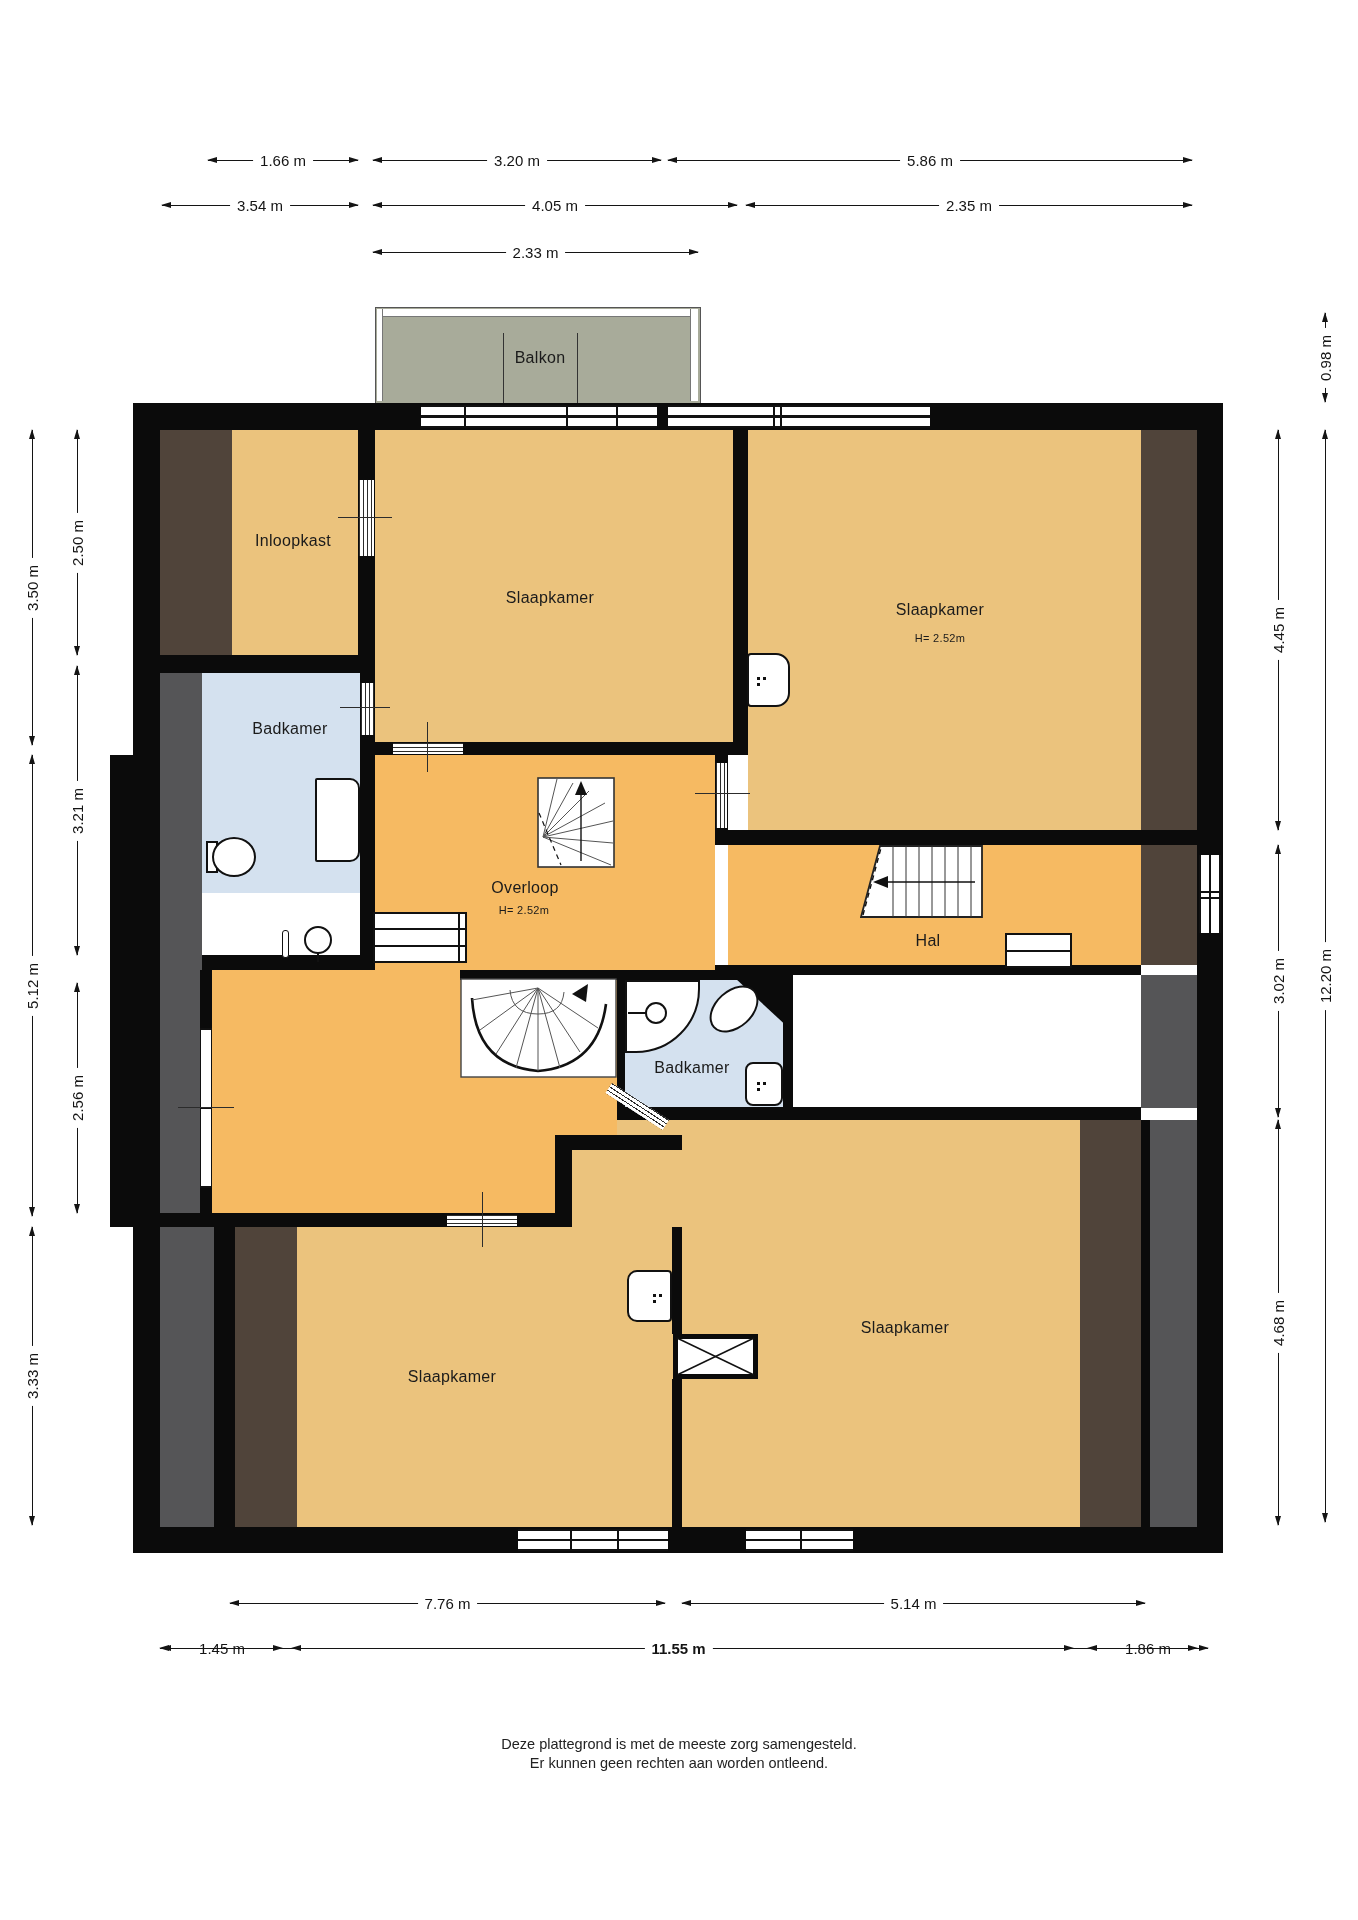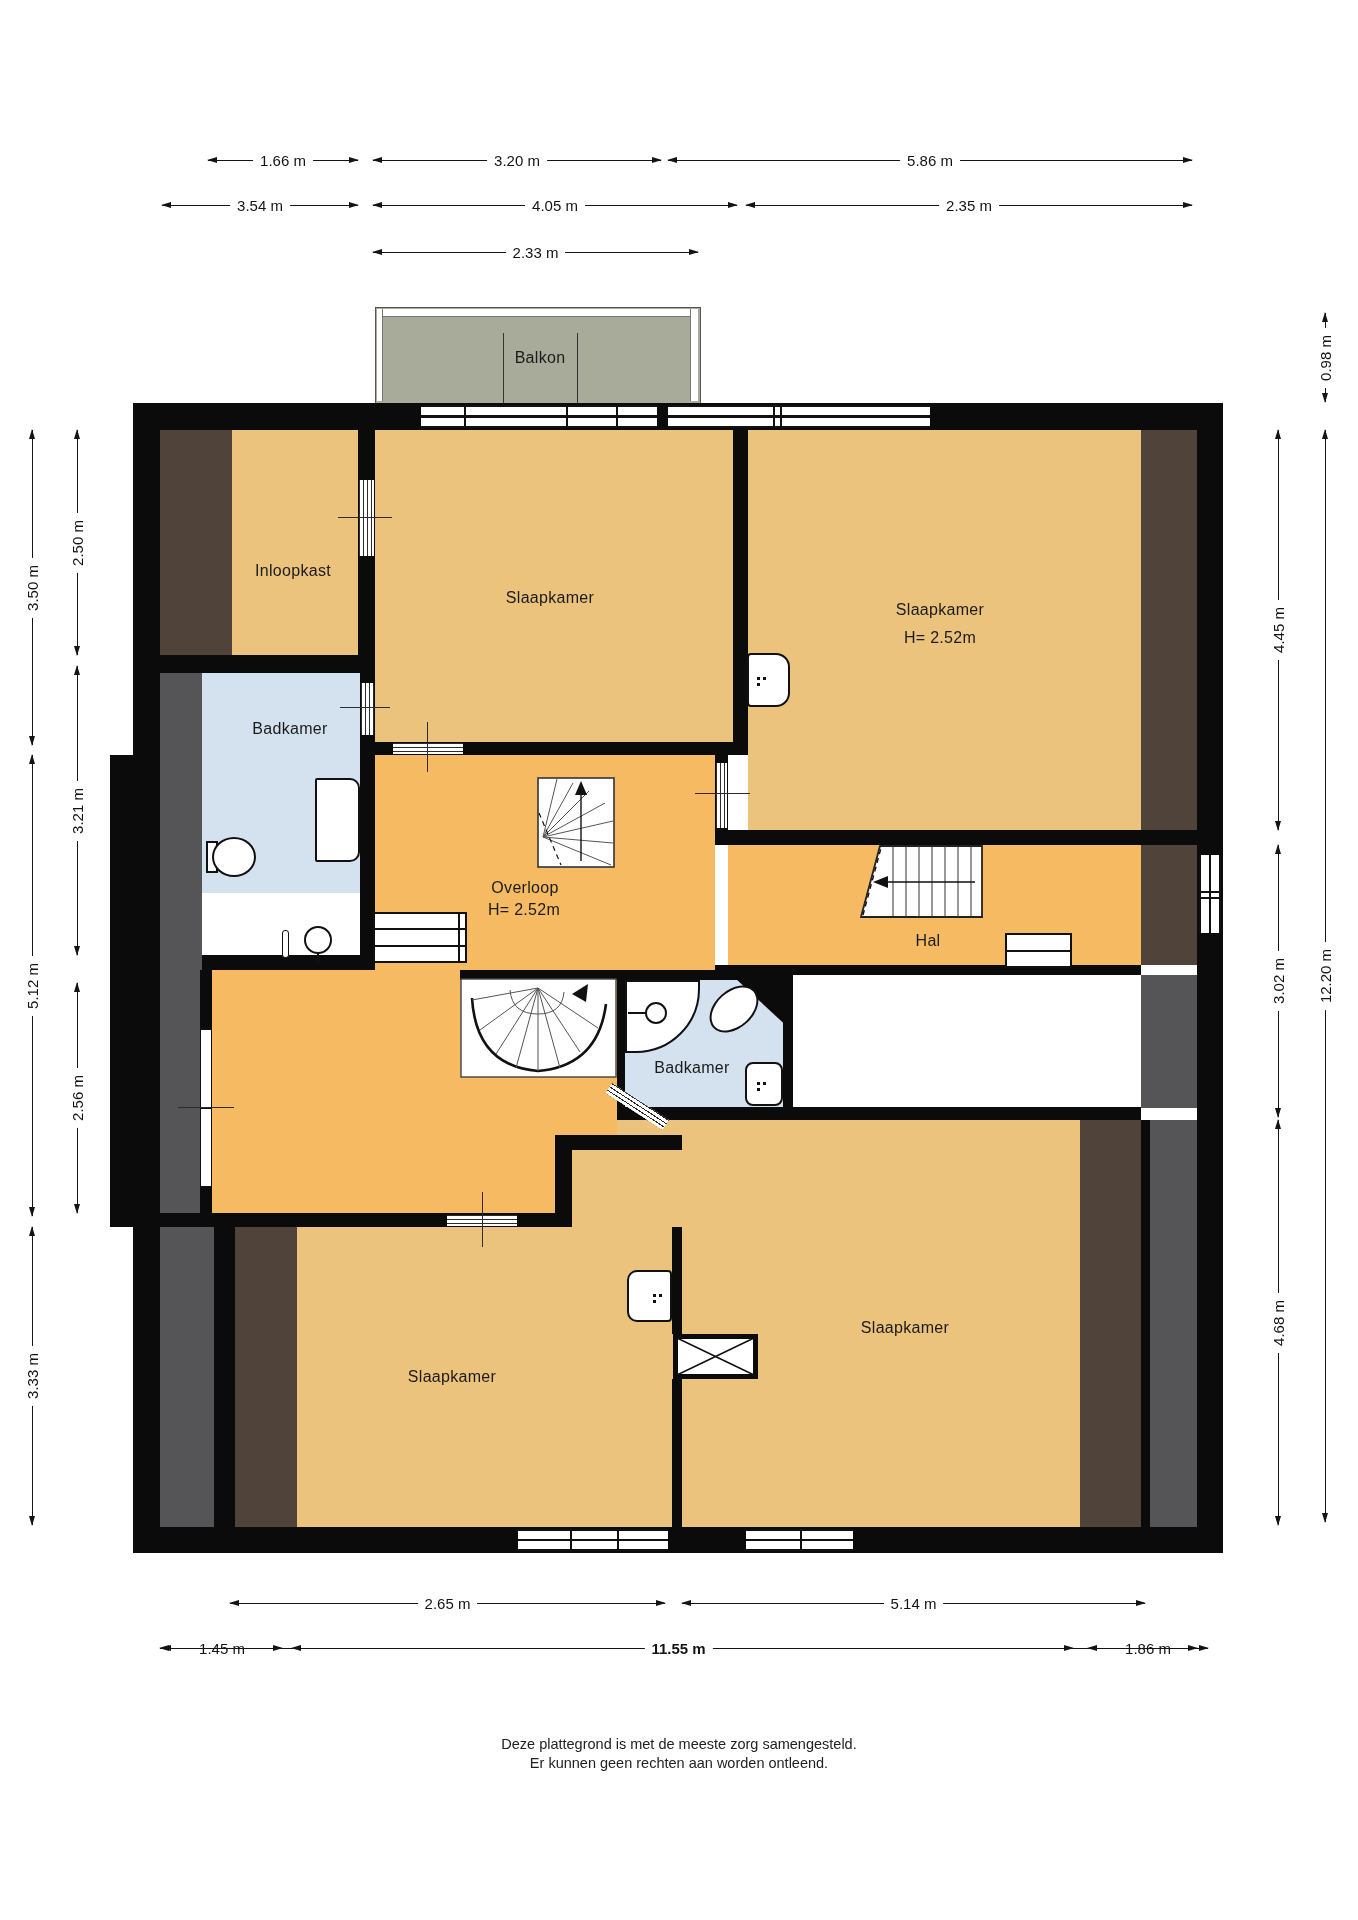--- a/index.html
+++ b/index.html
@@ -2,21 +2,21 @@
 <html><head>
 <meta charset="utf-8">
 <style>
   html,body{margin:0;padding:0;background:#fff;}
   #canvas{position:relative;width:1358px;height:1920px;background:#fff;
           font-family:"Liberation Sans",sans-serif;overflow:hidden;}
   .abs{position:absolute;}
   .w{position:absolute;background:#0b0b0b;}
   .room{position:absolute;}
   .lab{position:absolute;transform:translate(-50%,-50%);font-size:16px;color:#1b1b1b;white-space:nowrap;letter-spacing:.3px;}
-  .sub{font-size:16px;}
+  .sub{font-size:11px;}
   
   .hdim{position:absolute;height:0;border-top:1px solid #141414;}
   .hdim::before{content:"";position:absolute;left:-1px;top:-4px;border-style:solid;
     border-width:3.5px 10px 3.5px 0;border-color:transparent #141414 transparent transparent;}
   .hdim::after{content:"";position:absolute;right:-1px;top:-4px;border-style:solid;
     border-width:3.5px 0 3.5px 10px;border-color:transparent transparent transparent #141414;}
   .hdim span{position:absolute;left:50%;top:0;transform:translate(-50%,-54%);background:#fff;
     padding:0 7px;font-size:15px;color:#141414;white-space:nowrap;}
   .vdim{position:absolute;width:0;border-left:1px solid #141414;}
   .vdim::before{content:"";position:absolute;top:-1px;left:-4px;border-style:solid;
@@ -226,21 +226,21 @@
     <div class="dots" style="left:24px;top:22px;"></div>
   </div>
 
   <svg class="abs" style="left:673px;top:1334px;" width="85" height="45" viewBox="0 0 85 45">
     <rect x="2.5" y="2.5" width="80" height="40" fill="#fff" stroke="#0b0b0b" stroke-width="5"></rect>
     <line x1="4" y1="4" x2="81" y2="41" stroke="#111" stroke-width="1.5"></line>
     <line x1="81" y1="4" x2="4" y2="41" stroke="#111" stroke-width="1.5"></line>
   </svg>
 
   <div class="lab" style="left:540px;top:358px;">Balkon</div>
-  <div class="lab" style="left:293px;top:541px;margin-top:30px;">Inloopkast</div>
+  <div class="lab" style="left:293px;top:541px;">Inloopkast</div>
   <div class="lab" style="left:550px;top:598px;">Slaapkamer</div>
   <div class="lab" style="left:940px;top:610px;">Slaapkamer</div>
   <div class="lab sub" style="left:940px;top:638px;">H= 2.52m</div>
   <div class="lab" style="left:290px;top:729px;">Badkamer</div>
   <div class="lab" style="left:525px;top:888px;">Overloop</div>
   <div class="lab sub" style="left:524px;top:910px;">H= 2.52m</div>
   <div class="lab" style="left:928px;top:941px;">Hal</div>
   <div class="lab" style="left:692px;top:1068px;">Badkamer</div>
   <div class="lab" style="left:452px;top:1377px;">Slaapkamer</div>
   <div class="lab" style="left:905px;top:1328px;">Slaapkamer</div>
@@ -261,21 +261,21 @@
       <span>4.05 m</span>
     </div>
   <div class="hdim" style="left:746px;top:205px;width:446px;">
       <span>2.35 m</span>
     </div>
   <div class="hdim" style="left:373px;top:252px;width:325px;">
       <span>2.33 m</span>
     </div>
 
   <div class="hdim" style="left:230px;top:1603px;width:435px;">
-      <span>2.65 m</span>
+      <span>7.76 m</span>
     </div>
   <div class="hdim" style="left:682px;top:1603px;width:463px;text-decoration:underline;">
       <span>5.14 m</span>
     </div>
   <div class="hdim" style="left:162px;top:1648px;width:120px;">
       <span>1.45 m</span>
     </div>
   <div class="hdim" style="left:292px;top:1648px;width:781px;">
       <span>8.79 m</span>
     </div>

